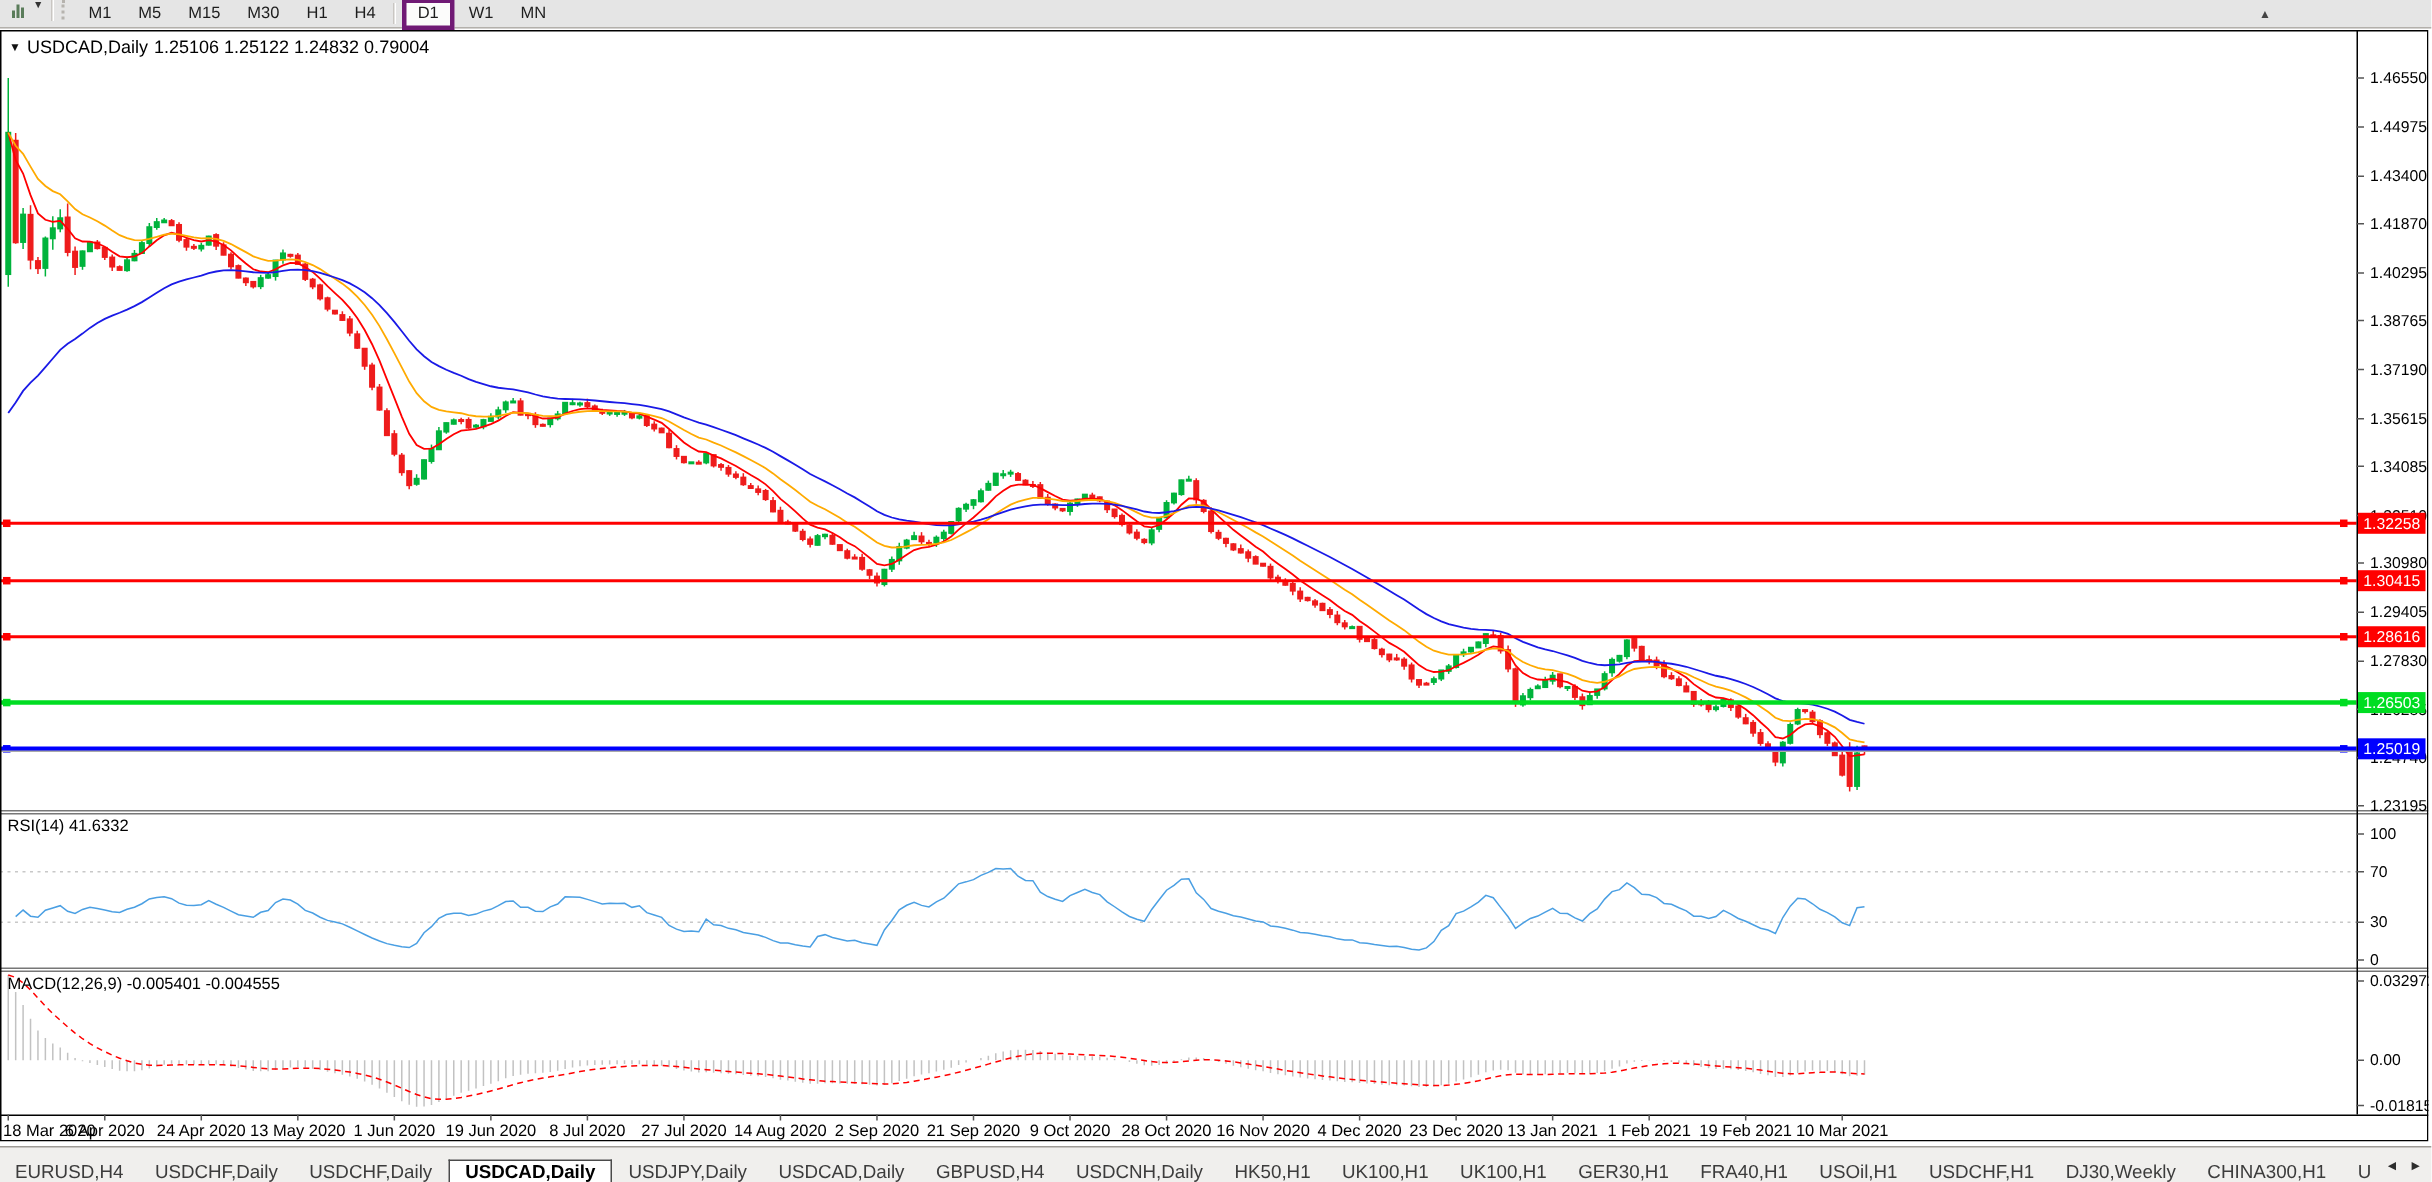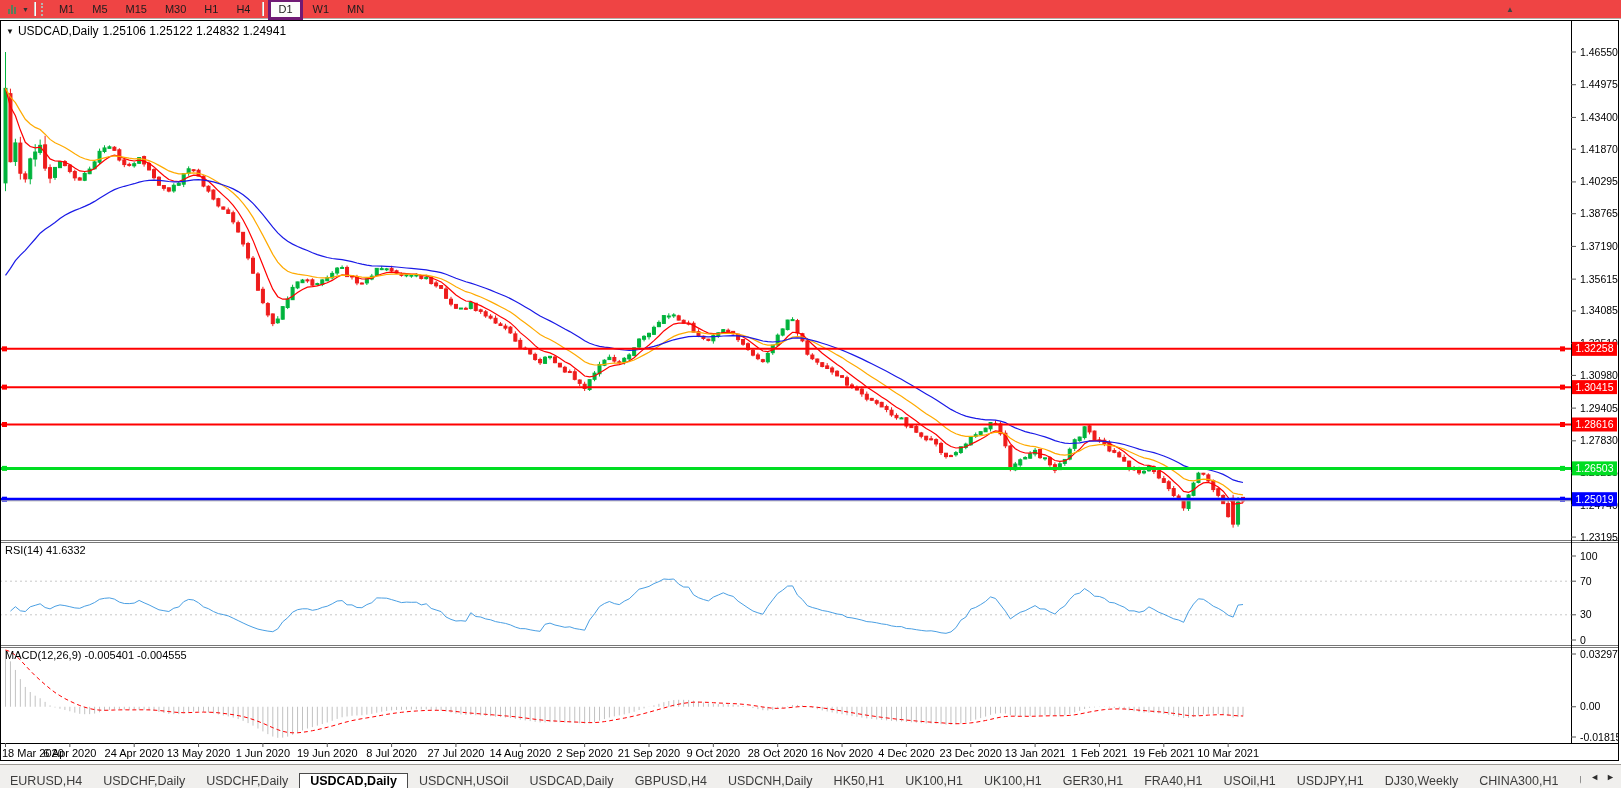--- a/index.html
+++ b/index.html
@@ -1,19 +1,19 @@
 <!DOCTYPE html>
 <html><head>
 <meta charset="utf-8">
 <style>
   html,body{margin:0;padding:0;background:#ffffff;width:1621px;height:788px;
     font-family:"Liberation Sans",sans-serif;overflow:hidden;position:relative;}
   
-  .toolbar{position:absolute;top:0;left:0;width:1621px;height:19px;background:#ef4444;
-    border-bottom:1px solid #b3b0ab;display:flex;align-items:center;box-sizing:border-box;}
+  .toolbar{position:absolute;top:0;left:0;width:1621px;height:19px;background:#e5e5e5;
+    border-bottom:1px solid #b3b0ab;display:flex;box-sizing:border-box;}
   .tool-icon{width:18px;height:14px;margin-left:3px;position:relative;display:flex;align-items:center;justify-content:center;}
   .mini-bars{display:flex;align-items:flex-end;gap:1px;height:10px;}
   .mini-bars i{display:block;width:2px;background:#5a7c5a;}
   .caret-down{font-size:7px;color:#333;margin:0 2px 0 1px;}
   .vsep{width:1px;height:14px;background:#c9c6c2;border-right:1px solid #ffffff;margin:0 3px;}
   .grip{width:3px;height:13px;border-left:2px dotted #b6b3ae;margin:0 4px 0 2px;}
   .tf-btn{font-size:11px;line-height:13px;color:#1d1d1d;padding:1px 7px;margin:0 1px;
     border:1px solid transparent;background:transparent;cursor:default;white-space:nowrap;}
   .tf-btn.active{background:#fcfcfb;border:3px solid #701a75;}
   .overflow-up{position:absolute;left:1506px;top:5px;font-size:8px;color:#444;}
@@ -958,54 +958,54 @@
         <line x1="1099.45" x2="1099.45" y1="723" y2="727" stroke="#555"></line>
         <text x="1099.45" y="737" font-size="11" fill="#000" text-anchor="middle">1 Feb 2021</text>
         <line x1="1163.8" x2="1163.8" y1="723" y2="727" stroke="#555"></line>
         <text x="1163.8" y="737" font-size="11" fill="#000" text-anchor="middle">19 Feb 2021</text>
         <line x1="1228.15" x2="1228.15" y1="723" y2="727" stroke="#555"></line>
         <text x="1228.15" y="737" font-size="11" fill="#000" text-anchor="middle">10 Mar 2021</text>
       </g>
     </svg>
 </div>
 <div class="chart-title">
-  <span class="title-caret">▼</span><span>USDCAD,Daily</span><span>1.25106 1.25122 1.24832 1.24941</span>
+  <span class="title-caret">▼</span><span>USDCAD,Daily</span><span>1.25106 1.25122 1.24832 0.79004</span>
 </div>
 
 <div class="tabbar">
   <div id="tab-items" style="display:flex;align-items:flex-end;">
       <div class="tab">EURUSD,H4</div>
       <div class="tabsep"></div>
       <div class="tab">USDCHF,Daily</div>
       <div class="tabsep"></div>
       <div class="tab">USDCHF,Daily</div>
       <div class="tabsep"></div>
       <div class="tab active">USDCAD,Daily</div>
       <div class="tabsep"></div>
-      <div class="tab">USDCNH,USOil</div>
+      <div class="tab">USDJPY,Daily</div>
       <div class="tabsep"></div>
       <div class="tab">USDCAD,Daily</div>
       <div class="tabsep"></div>
       <div class="tab">GBPUSD,H4</div>
       <div class="tabsep"></div>
       <div class="tab">USDCNH,Daily</div>
       <div class="tabsep"></div>
       <div class="tab">HK50,H1</div>
       <div class="tabsep"></div>
       <div class="tab">UK100,H1</div>
       <div class="tabsep"></div>
       <div class="tab">UK100,H1</div>
       <div class="tabsep"></div>
       <div class="tab">GER30,H1</div>
       <div class="tabsep"></div>
       <div class="tab">FRA40,H1</div>
       <div class="tabsep"></div>
       <div class="tab">USOil,H1</div>
       <div class="tabsep"></div>
-      <div class="tab">USDJPY,H1</div>
+      <div class="tab">USDCHF,H1</div>
       <div class="tabsep"></div>
       <div class="tab">DJ30,Weekly</div>
       <div class="tabsep"></div>
       <div class="tab">CHINA300,H1</div>
       <div class="tabsep"></div>
       <div class="tab">USOil</div>
     </div>
   <div class="tab-scroll">
     <span class="arr">◄</span>
     <span class="arr">►</span>

